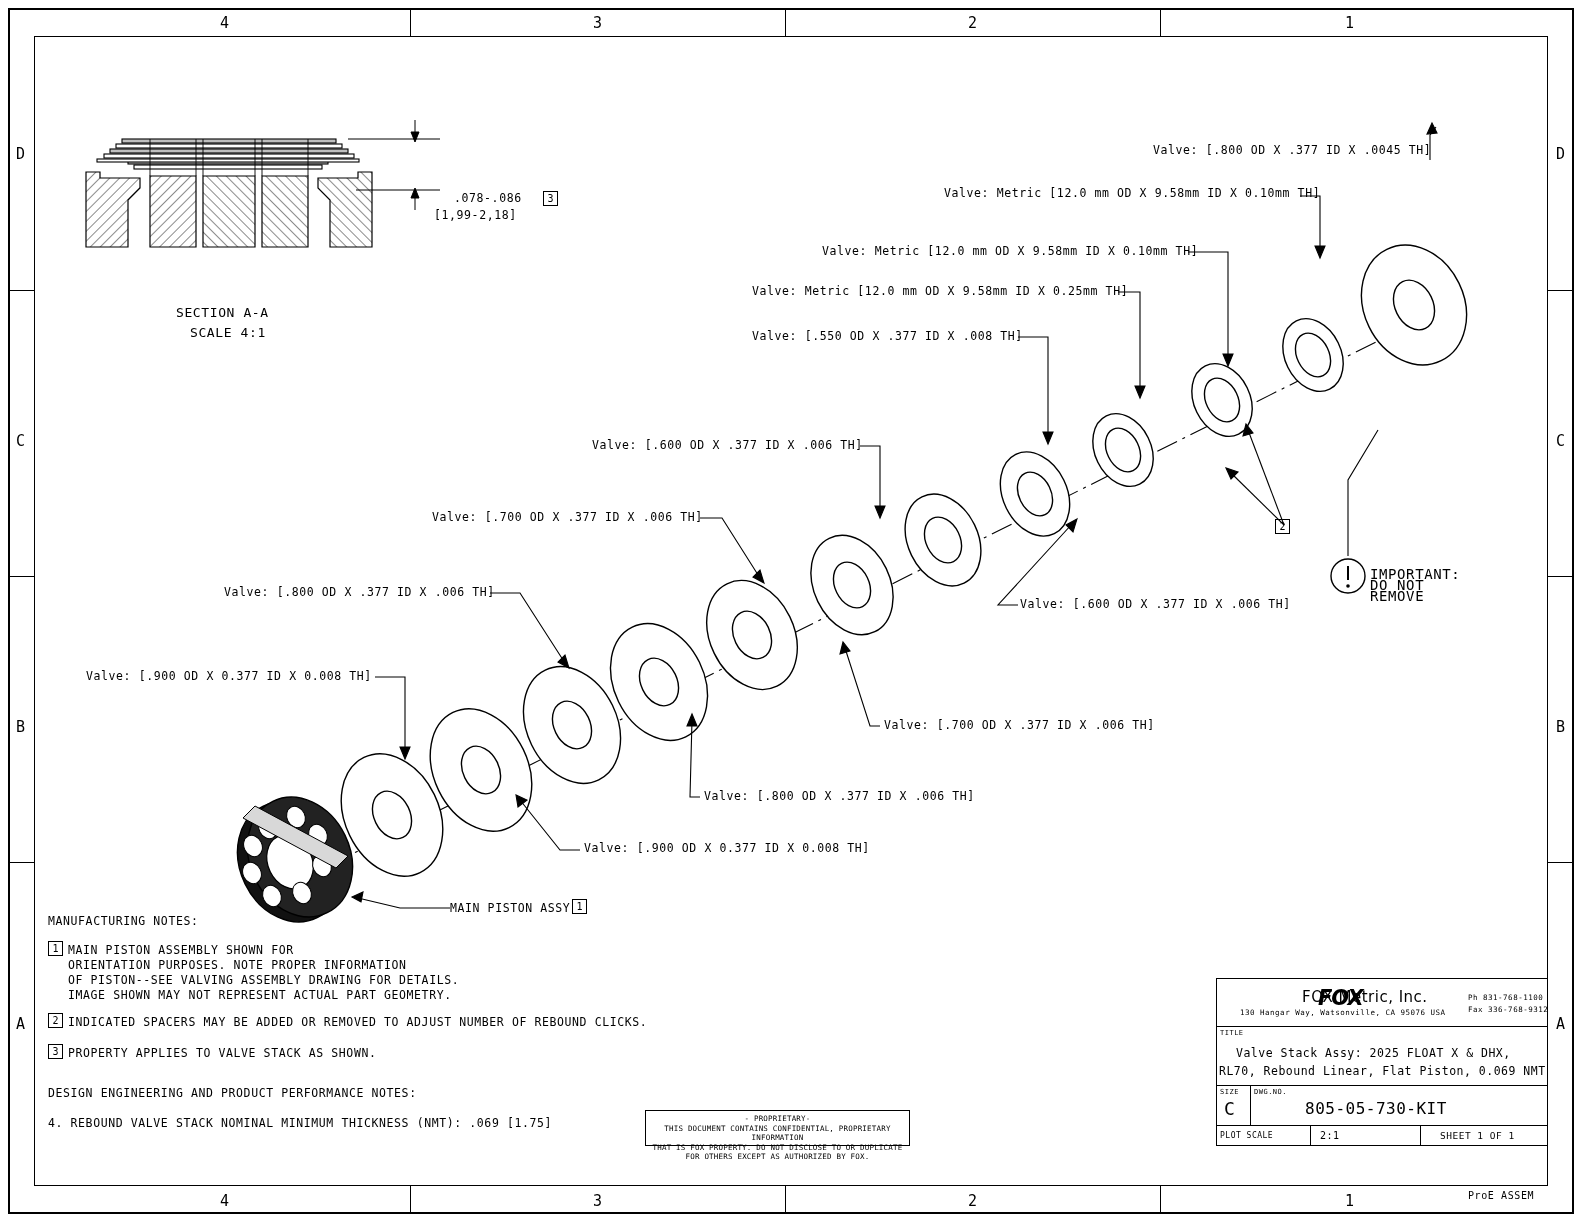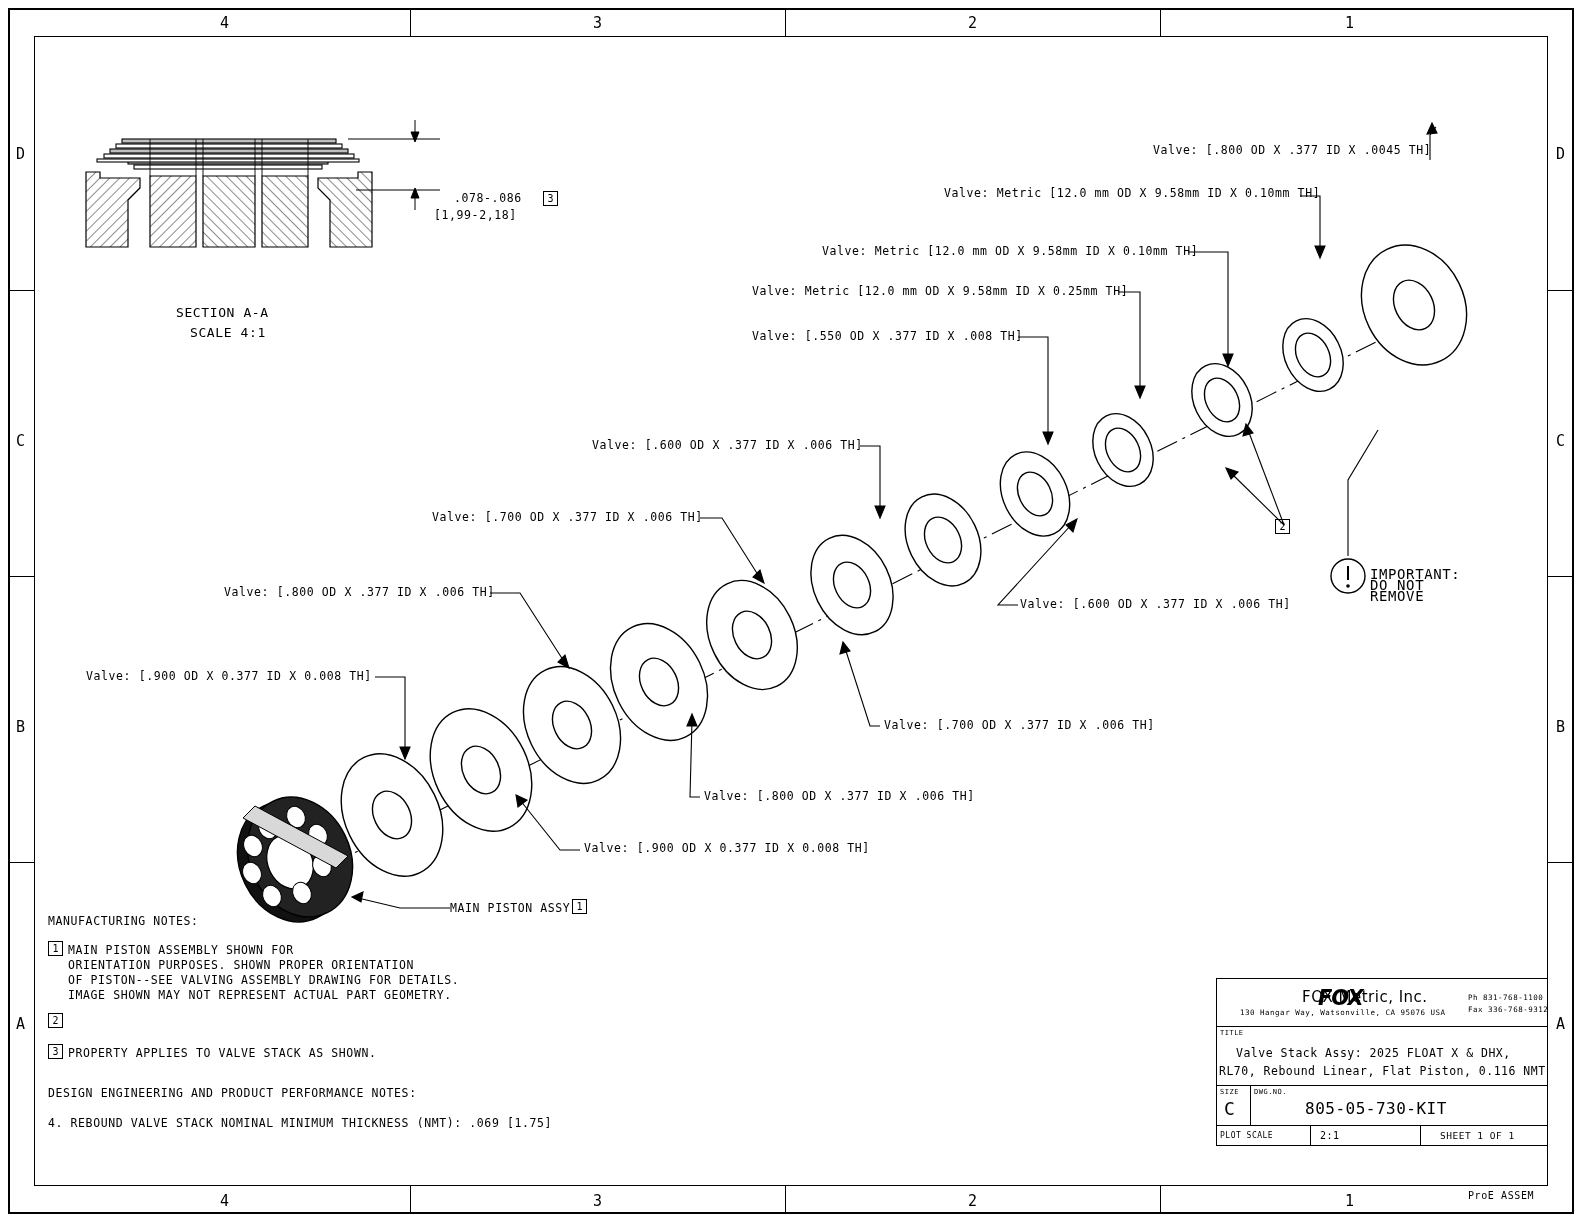--- a/index.html
+++ b/index.html
@@ -257,50 +257,57 @@
   <div class="txt xs" style="left:1370px;top:577px;">DO NOT</div>
   <div class="txt xs" style="left:1370px;top:588px;">REMOVE</div>
 
   <div class="txt" style="left:450px;top:901px;">MAIN PISTON ASSY</div>
   <div class="flag" style="left:572px;top:899px;">1</div>
 
   <div class="txt" style="left:48px;top:914px;">MANUFACTURING NOTES:</div>
 
   <div class="flag" style="left:48px;top:941px;">1</div>
   <div class="txt" style="left:68px;top:943px;">MAIN PISTON ASSEMBLY SHOWN FOR</div>
-  <div class="txt" style="left:68px;top:958px;">ORIENTATION PURPOSES. SHOWN PROPER ORIENTATION</div>
+  <div class="txt" style="left:68px;top:958px;">ORIENTATION PURPOSES. NOTE PROPER INFORMATION</div>
   <div class="txt" style="left:68px;top:973px;">OF PISTON--SEE VALVING ASSEMBLY DRAWING FOR DETAILS.</div>
   <div class="txt" style="left:68px;top:988px;">IMAGE SHOWN MAY NOT REPRESENT ACTUAL PART GEOMETRY.</div>
 
   <div class="flag" style="left:48px;top:1013px;">2</div>
+  <div class="txt" style="left:68px;top:1015px;">INDICATED SPACERS MAY BE ADDED OR REMOVED TO ADJUST NUMBER OF REBOUND CLICKS.</div>
 
   <div class="flag" style="left:48px;top:1044px;">3</div>
   <div class="txt" style="left:68px;top:1046px;">PROPERTY APPLIES TO VALVE STACK AS SHOWN.</div>
 
   <div class="txt" style="left:48px;top:1086px;">DESIGN ENGINEERING AND PRODUCT PERFORMANCE NOTES:</div>
   <div class="txt" style="left:48px;top:1116px;">4. REBOUND VALVE STACK NOMINAL MINIMUM THICKNESS (NMT): .069 [1.75]</div>
 
+  <div class="proprietary" style="left:645px;top:1110px;width:265px;height:36px;">
+    <div>- PROPRIETARY-</div>
+    <div>THIS DOCUMENT CONTAINS CONFIDENTIAL, PROPRIETARY INFORMATION</div>
+    <div>THAT IS FOX PROPERTY.   DO NOT DISCLOSE TO OR DUPLICATE</div>
+    <div>FOR OTHERS EXCEPT AS AUTHORIZED BY FOX.</div>
+  </div>
 
   <div class="tb" style="left:1216px;top:978px;width:332px;height:168px;"></div>
   <div class="hline" style="left:1216px;top:1026px;width:332px;"></div>
   <div class="hline" style="left:1216px;top:1085px;width:332px;"></div>
   <div class="hline" style="left:1216px;top:1125px;width:332px;"></div>
   <div class="vline" style="left:1250px;top:1085px;height:40px;"></div>
   <div class="vline" style="left:1310px;top:1125px;height:21px;"></div>
   <div class="vline" style="left:1420px;top:1125px;height:21px;"></div>
 
   <div class="fox-logo" style="left:1290px;top:986px;font-size:21px;letter-spacing:-1px;margin-left:28px;">FOX</div>
   <div class="tb-txt" style="left:1302px;top:988px;font-size:15px;font-family:'DejaVu Sans','Liberation Sans',sans-serif;">FOX Metric, Inc.</div>
   <div class="tb-txt" style="left:1240px;top:1008px;font-size:7.5px;">130 Hangar Way, Watsonville, CA 95076 USA</div>
   <div class="tb-txt" style="left:1468px;top:993px;font-size:7.5px;">Ph 831-768-1100</div>
   <div class="tb-txt" style="left:1468px;top:1005px;font-size:7.5px;">Fax 336-768-9312</div>
 
   <div class="tb-txt" style="left:1220px;top:1029px;font-size:7px;">TITLE</div>
   <div class="tb-txt" style="left:1236px;top:1046px;font-size:11.5px;">Valve Stack Assy: 2025 FLOAT X &amp; DHX,</div>
-  <div class="tb-txt" style="left:1219px;top:1064px;font-size:11.5px;">RL70, Rebound Linear, Flat Piston, 0.116 NMT</div>
+  <div class="tb-txt" style="left:1219px;top:1064px;font-size:11.5px;">RL70, Rebound Linear, Flat Piston, 0.069 NMT</div>
 
   <div class="tb-txt" style="left:1220px;top:1088px;font-size:7px;">SIZE</div>
   <div class="tb-txt" style="left:1224px;top:1098px;font-size:18px;">C</div>
   <div class="tb-txt" style="left:1254px;top:1088px;font-size:7px;">DWG.NO.</div>
   <div class="tb-txt" style="left:1305px;top:1099px;font-size:16px;">805-05-730-KIT</div>
 
   <div class="tb-txt" style="left:1220px;top:1131px;font-size:8px;">PLOT SCALE</div>
   <div class="tb-txt" style="left:1320px;top:1130px;font-size:10px;">2:1</div>
   <div class="tb-txt" style="left:1440px;top:1130px;font-size:9.5px;">SHEET 1 OF 1</div>
 

